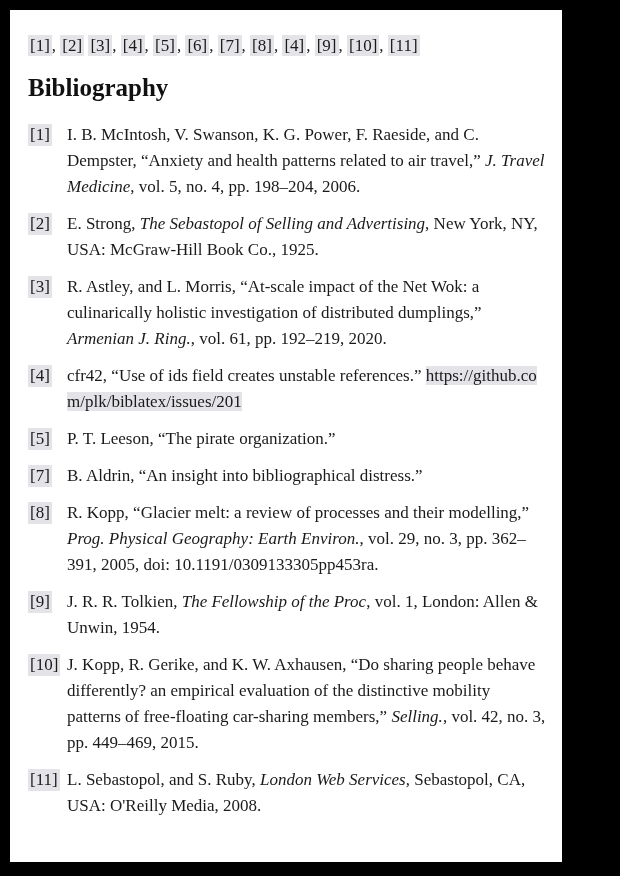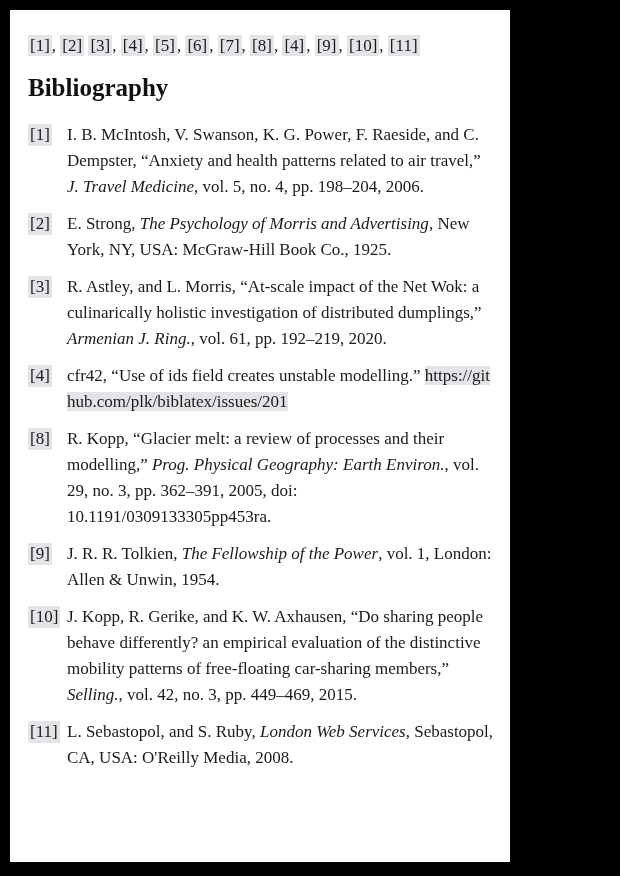--- a/index.html
+++ b/index.html
@@ -6,21 +6,21 @@
   body {
     width: 620px; height: 876px;
     background: #000000;
     font-family: "Liberation Serif", serif;
     position: relative;
     overflow: hidden;
   }
   .page {
     position: absolute;
     left: 10px; top: 10px;
-    width: 500px; height: 852px;
+    width: 552px; height: 852px;
     background: #ffffff;
     color: #1a1a1a;
     box-sizing: border-box;
     padding: 26px 15px 0 18px;
     overflow: hidden;
   }
   .citations {
     font-size: 17px;
     line-height: 20px;
     white-space: nowrap;
@@ -61,34 +61,34 @@
 <div class="page">
 
   <div class="citations"><span class="chip">[1]</span><span>, </span><span class="chip">[2]</span><span> </span><span class="chip">[3]</span><span>, </span><span class="chip">[4]</span><span>, </span><span class="chip">[5]</span><span>, </span><span class="chip">[6]</span><span>, </span><span class="chip">[7]</span><span>, </span><span class="chip">[8]</span><span>, </span><span class="chip">[4]</span><span>, </span><span class="chip">[9]</span><span>, </span><span class="chip">[10]</span><span>, </span><span class="chip">[11]</span></div>
 
   <h1 class="heading">Bibliography</h1>
 
   <div class="reflist">
 
     <div class="ref"><span class="label chip">[1]</span><span>I. B. McIntosh, V. Swanson, K. G. Power, F. Raeside, and C. Dempster, “Anxiety and health patterns related to air travel,” </span><span class="em">J. Travel Medicine</span><span>, vol. 5, no. 4, pp. 198–204, 2006.</span><span class="link"></span></div>
 
-    <div class="ref"><span class="label chip">[2]</span><span>E. Strong, </span><span class="em">The Psychology of Morris and Advertising</span><span>, New York, NY, USA: McGraw-Hill Book Co., 1925.</span><span class="link"></span></div>
+    <div class="ref"><span class="label chip">[2]</span><span>E. Strong, </span><span class="em">The Sebastopol of Selling and Advertising</span><span>, New York, NY, USA: McGraw-Hill Book Co., 1925.</span><span class="link"></span></div>
 
     <div class="ref"><span class="label chip">[3]</span><span>R. Astley, and L. Morris, “At-scale impact of the Net Wok: a culinarically holistic investigation of distributed dumplings,” </span><span class="em">Armenian J. Ring.</span><span>, vol. 61, pp. 192–219, 2020.</span><span class="link"></span></div>
 
-    <div class="ref"><span class="label chip">[4]</span><span>cfr42, “Use of ids field creates unstable modelling.” </span><span class="em"></span><span></span><span class="link">https://github.com/plk/biblatex/issues/201</span></div>
+    <div class="ref"><span class="label chip">[4]</span><span>cfr42, “Use of ids field creates unstable references.” </span><span class="em"></span><span></span><span class="link">https://github.com/plk/biblatex/issues/201</span></div>
 
-    <div class="ref"><span class="label chip">[5]</span><span class="em"></span><span></span><span class="link"></span></div>
+    <div class="ref"><span class="label chip">[5]</span><span>P. T. Leeson, “The pirate organization.”</span><span class="em"></span><span></span><span class="link"></span></div>
 
     <div class="ref"><span class="label chip">[6]</span><span class="em"></span><span></span><span class="link"></span></div>
 
-    <div class="ref"><span class="label chip">[7]</span><span class="em"></span><span></span><span class="link"></span></div>
+    <div class="ref"><span class="label chip">[7]</span><span>B. Aldrin, “An insight into bibliographical distress.”</span><span class="em"></span><span></span><span class="link"></span></div>
 
     <div class="ref"><span class="label chip">[8]</span><span>R. Kopp, “Glacier melt: a review of processes and their modelling,” </span><span class="em">Prog. Physical Geography: Earth Environ.</span><span>, vol. 29, no. 3, pp. 362–391, 2005, doi: 10.1191/0309133305pp453ra.</span><span class="link"></span></div>
 
-    <div class="ref"><span class="label chip">[9]</span><span>J. R. R. Tolkien, </span><span class="em">The Fellowship of the Power</span><span>, vol. 1, London: Allen &amp; Unwin, 1954.</span><span class="link"></span></div>
+    <div class="ref"><span class="label chip">[9]</span><span>J. R. R. Tolkien, </span><span class="em">The Fellowship of the Proc</span><span>, vol. 1, London: Allen &amp; Unwin, 1954.</span><span class="link"></span></div>
 
     <div class="ref"><span class="label chip">[10]</span><span>J. Kopp, R. Gerike, and K. W. Axhausen, “Do sharing people behave differently? an empirical evaluation of the distinctive mobility patterns of free-floating car-sharing members,” </span><span class="em">Selling.</span><span>, vol. 42, no. 3, pp. 449–469, 2015.</span><span class="link"></span></div>
 
     <div class="ref"><span class="label chip">[11]</span><span>L. Sebastopol, and S. Ruby, </span><span class="em">London Web Services</span><span>, Sebastopol, CA, USA: O'Reilly Media, 2008.</span><span class="link"></span></div>
 
   </div>
 </div>
 
 </body></html>

